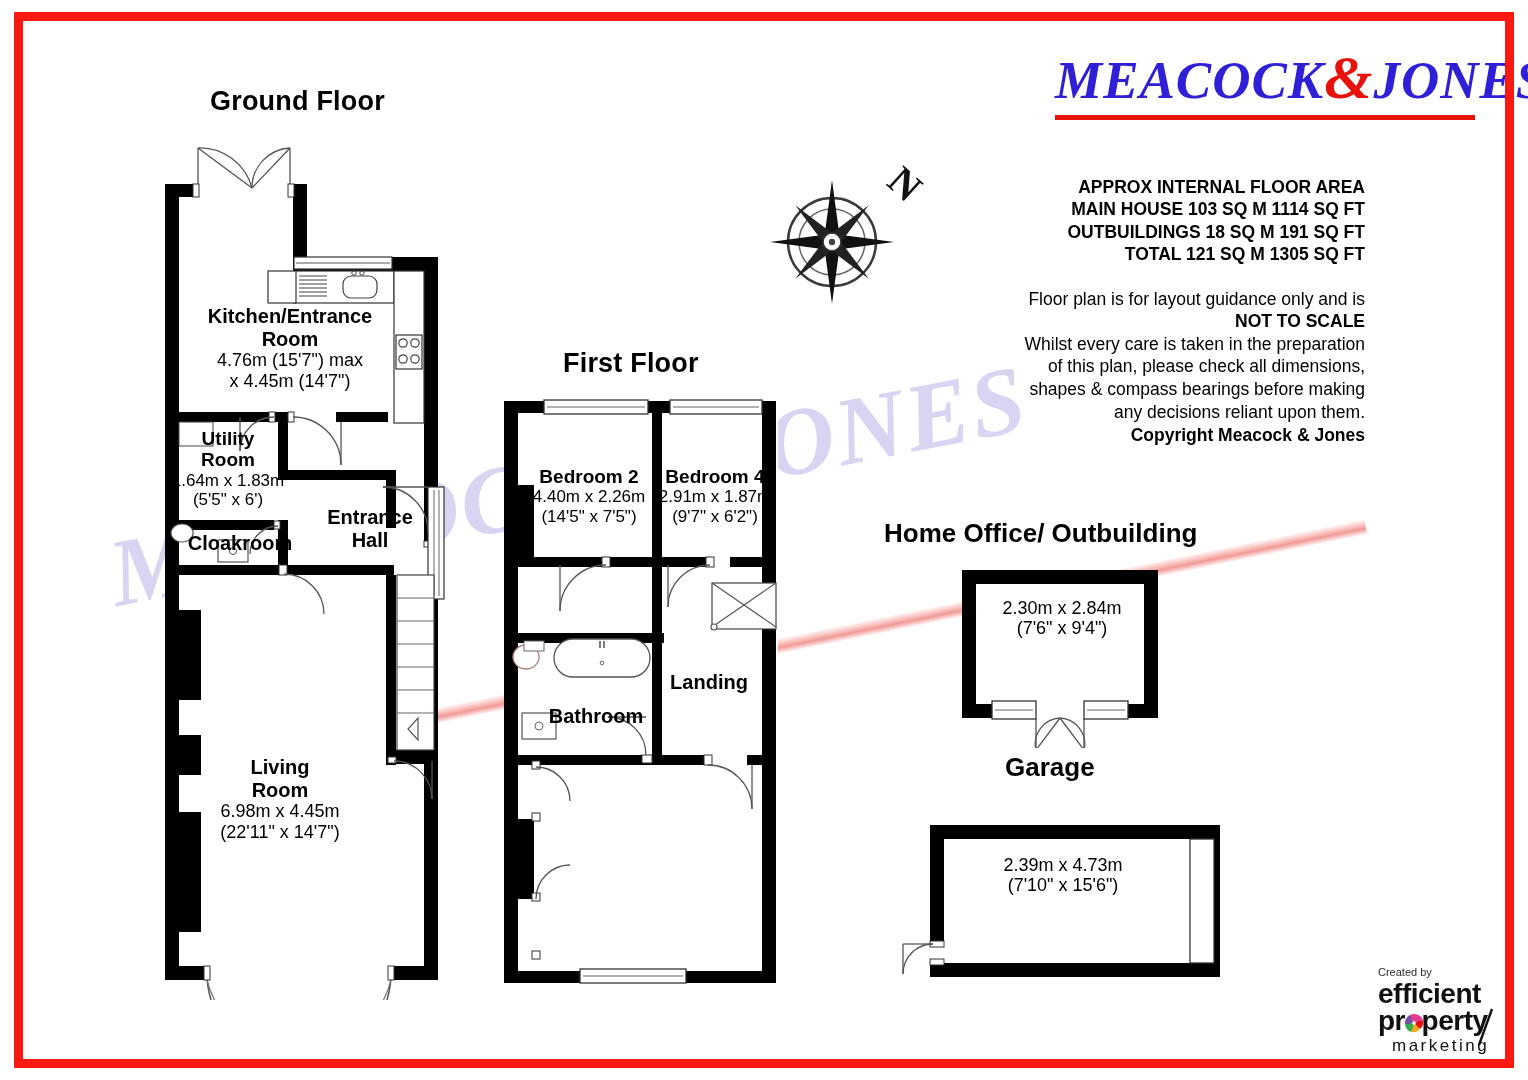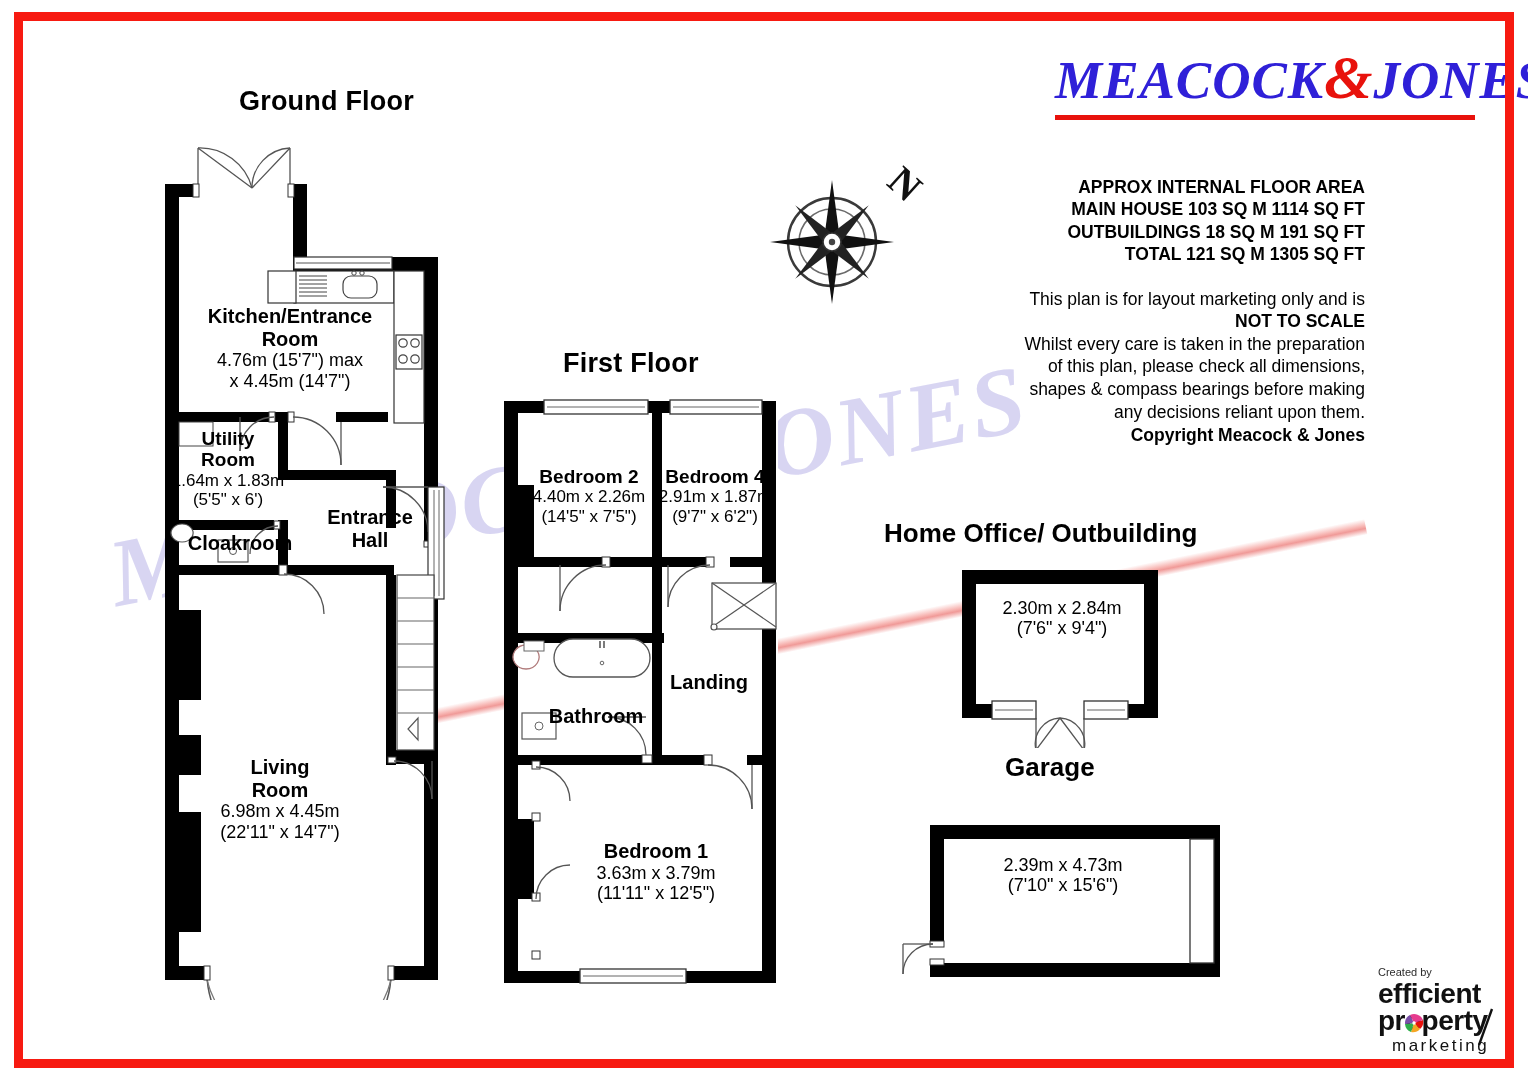--- a/index.html
+++ b/index.html
@@ -73,21 +73,21 @@
     </div>
     <div class="brand-rule"></div>
   </div>
 
   <div class="info" style="left:965px;top:176px;">
     <div class="b">APPROX INTERNAL FLOOR AREA</div>
     <div class="b">MAIN HOUSE 103 SQ M 1114 SQ FT</div>
     <div class="b">OUTBUILDINGS 18 SQ M 191 SQ FT</div>
     <div class="b">TOTAL 121 SQ M 1305 SQ FT</div>
     <div style="height:22px;"></div>
-    <div class="n">This plan is for layout marketing only and is</div>
+    <div class="n">Floor plan is for layout guidance only and is</div>
     <div class="b">NOT TO SCALE</div>
     <div class="n">Whilst every care is taken in the preparation</div>
     <div class="n">of this plan, please check all dimensions,</div>
     <div class="n">shapes &amp; compass bearings before making</div>
     <div class="n">any decisions reliant upon them.</div>
     <div class="b">Copyright Meacock &amp; Jones</div>
   </div>
 
   <div class="abs" style="left:762px;top:160px;width:170px;height:150px;z-index:30;">
     <svg width="170" height="150" viewBox="0 0 170 150">
@@ -108,21 +108,21 @@
         </g>
         <circle cx="0" cy="0" r="9" fill="#fff" stroke="#333" stroke-width="1.6"></circle>
         <circle cx="0" cy="0" r="3.2" fill="#444"></circle>
       </g>
       <g transform="translate(134,34) rotate(42)">
         <text x="0" y="0" font-family="Liberation Serif, serif" font-size="40" font-weight="bold" fill="#111" text-anchor="middle">N</text>
       </g>
     </svg>
   </div>
 
-  <div class="abs floor-heading" style="left:210px;top:86px;margin-left:29px;">Ground Floor</div>
+  <div class="abs floor-heading" style="left:210px;top:86px;">Ground Floor</div>
 
   <div class="abs" style="left:160px;top:140px;width:300px;height:860px;z-index:8;">
     <svg width="300" height="860" viewBox="0 0 300 860">
 
       <path d="M10,48 L145,48 L145,128 L278,128 L278,840 L10,840 Z" fill="#fff"></path>
 
       <rect x="5" y="44" width="14" height="290" fill="#000"></rect>
 
       <rect x="5" y="334" width="14" height="100" fill="#000"></rect>
 
@@ -389,25 +389,20 @@
   </div>
 
   <div class="room" style="left:596px;top:705px;transform:translateX(-50%);">
     <div class="nm">Bathroom</div>
   </div>
 
   <div class="room" style="left:709px;top:671px;transform:translateX(-50%);">
     <div class="nm">Landing</div>
   </div>
 
-  <div class="room" style="left:656px;top:840px;transform:translateX(-50%);">
-    <div class="nm">Bedroom 1</div>
-    <div class="dim">3.63m x 3.79m</div>
-    <div class="dim">(11'11" x 12'5")</div>
-  </div>
 
   <div class="abs sect-heading" style="left:884px;top:518px;">Home Office/ Outbuilding</div>
 
   <div class="abs" style="left:960px;top:568px;width:200px;height:180px;z-index:8;">
     <svg width="200" height="180" viewBox="0 0 200 180">
       <rect x="9" y="9" width="182" height="140" fill="#fff"></rect>
       <rect x="2" y="2" width="196" height="14" fill="#000"></rect>
       <rect x="2" y="2" width="14" height="148" fill="#000"></rect>
       <rect x="184" y="2" width="14" height="148" fill="#000"></rect>
       <rect x="2" y="136" width="58" height="14" fill="#000"></rect>

